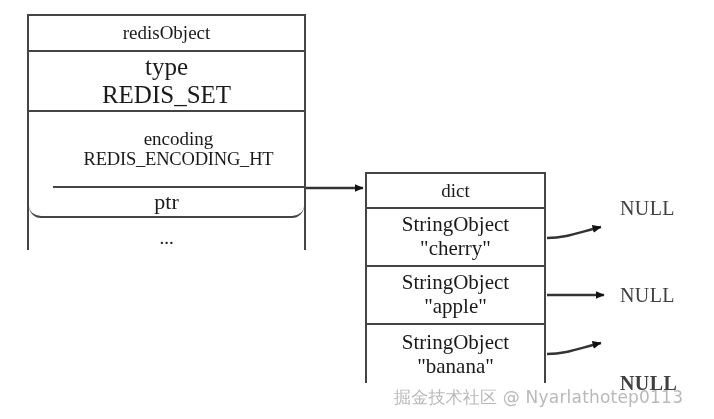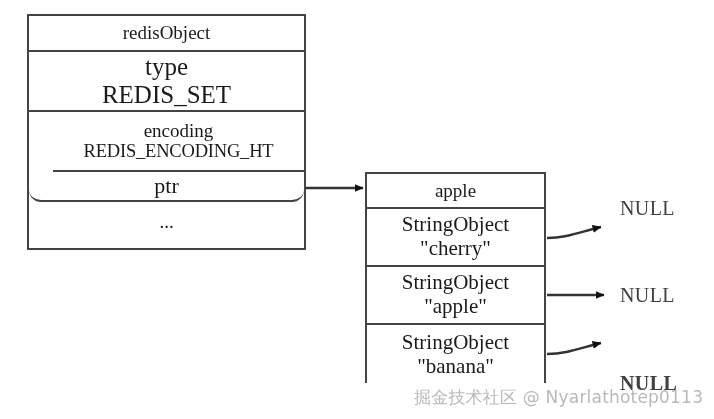--- a/index.html
+++ b/index.html
@@ -43,21 +43,21 @@
 
   
   #redis-object {
     left: 27px;
     top: 14px;
     width: 279px;
     height: 236px;
   }
   #redis-object .row.r-head   { height: 36px; font-size: 19px; }
   #redis-object .row.r-type   { height: 60px; font-size: 25px; }
-  #redis-object .row.r-enc    { height: 60px; font-size: 19px; margin-left: 24px; }
+  #redis-object .row.r-enc    { height: 76px; font-size: 19px; margin-left: 24px; }
   #redis-object .row.r-ptr    { height: 30px; font-size: 22px; border-radius: 12px; }
   #redis-object .row.r-more   { height: 40px; font-size: 19px; }
   #redis-object .row.r-enc .l2 { font-size: 18.5px; letter-spacing: -0.2px; }
 
   
   #dict-struct {
     left: 365px;
     top: 172px;
     width: 181px;
     height: 211px;
@@ -84,21 +84,21 @@
     white-space: nowrap;
     color: #404040;
   }
   #null-0 { left: 620px; top: 197px; }
   #null-1 { left: 620px; top: 284px; }
   #null-2 { left: 620px; top: 372px; font-weight: bold; }
 
   
   #watermark {
     position: absolute;
-    left: 414px;
+    left: 394px;
     top: 386px;
     font-family: "DejaVu Sans", "Liberation Sans", sans-serif;
     font-size: 17px;
     color: #b9b9b9;
     white-space: nowrap;
     letter-spacing: 0.2px;
   }
 </style>
 </head>
 <body>
@@ -130,21 +130,21 @@
     </div>
 
     <div class="row r-more">
       <span class="l1">...</span>
     </div>
   </div>
 
   <div class="struct" id="dict-struct">
 
     <div class="row d-head">
-      <span class="l1">apple</span>
+      <span class="l1">dict</span>
     </div>
 
     <div class="row d-entry">
       <div>
         <span class="l1">StringObject</span>
         <span class="l2">"cherry"</span>
       </div>
     </div>
 
     <div class="row d-entry">

